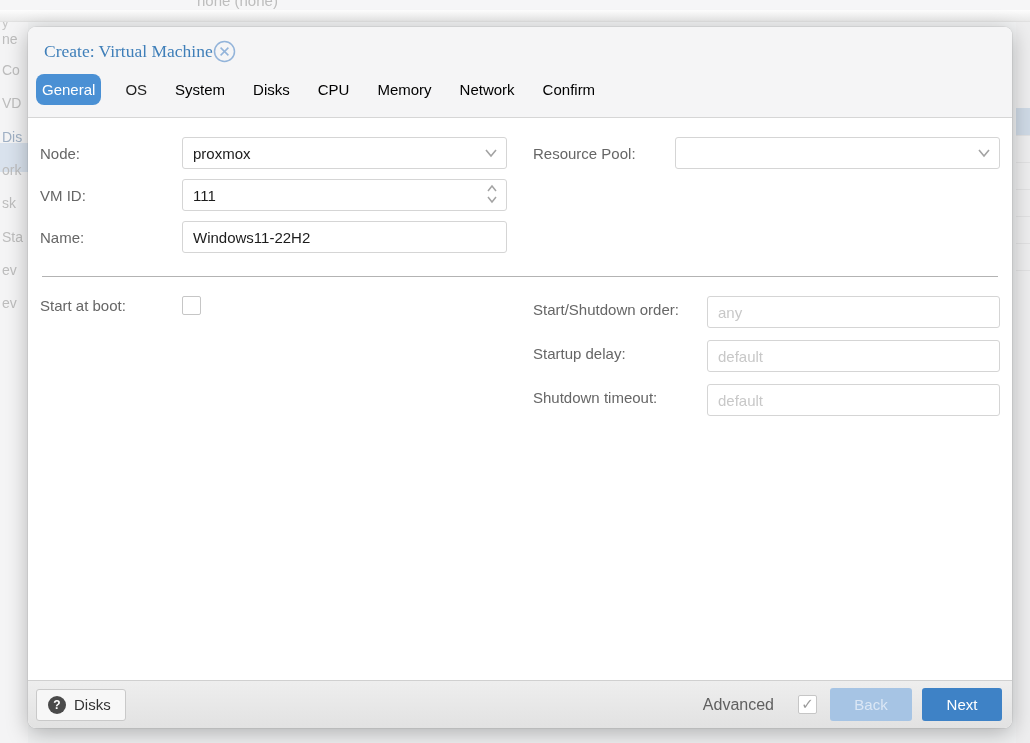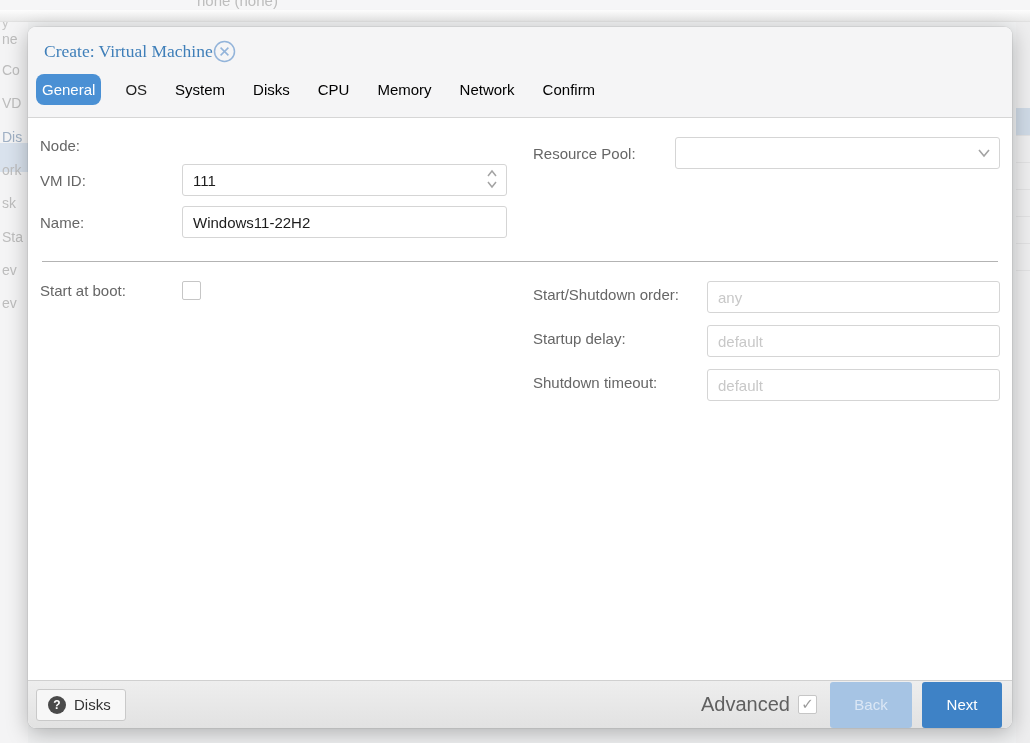--- a/index.html
+++ b/index.html
@@ -70,22 +70,22 @@
   .footer {
     height:48px; flex:0 0 48px; display:flex; align-items:center;
     background:linear-gradient(#eeeeee,#e2e2e2); border-top:1px solid #d0d0d0;
     border-radius:0 0 8px 8px; padding:0 10px 0 8px;
   }
   .help-btn { height:32px; display:inline-flex; align-items:center; gap:8px; padding:0 14px 0 11px;
     background:#f7f7f7; border:1px solid #c9c9c9; border-radius:3px; font-size:15px; color:#333; cursor:pointer; }
   .qmark { width:18px; height:18px; border-radius:50%; background:#4a4a4a; color:#fff;
     font-size:12px; font-weight:bold; display:inline-flex; align-items:center; justify-content:center; }
   .spacer { flex:1; }
-  .adv-label { color:#606060; font-size:20px; margin-right:8px; }
-  .btn { height:46px; border:none; border-radius:3px; font-size:15px; cursor:pointer;
+  .adv-label { color:#606060; font-size:16px; margin-right:24px; }
+  .btn { height:33px; border:none; border-radius:3px; font-size:15px; cursor:pointer;
     font-family:"Liberation Sans","DejaVu Sans",sans-serif;text-align:center; }
   .btn-back { width:82px; background:#a6c4e4; color:#dbe7f5; margin-left:13px; cursor:default; }
   .btn-next { width:80px; background:#3e82c6; color:#fff; margin-left:10px; }
 </style>
 </head>
 <body>
 
 <div>
   <div class="bg-topbar">
     <span class="bg-topbar-text">none (none)</span>
@@ -140,20 +140,28 @@
       <span class="tab">Network</span>
       <span class="tab">Confirm</span>
     </div>
   </div>
 
   <div class="bodyarea">
     <div class="cols">
       <div class="col-l">
         <div class="frow">
           <label>Node:</label>
+          <div class="field">
+            <input class="tin" type="text" value="proxmox" style="">
+            <span class="combo-arrow">
+              <svg width="14" height="12" viewBox="0 0 14 12">
+                  <polyline points="2,3 7,9 12,3" fill="none" stroke="#a3a3a3" stroke-width="1.6"></polyline>
+                </svg>
+            </span>
+          </div>
         </div>
         <div class="frow">
           <label>VM ID:</label>
           <div class="field">
             <input class="tin" type="text" value="111" style="">
             <span class="spinner">
               <svg width="12" height="9" viewBox="0 0 12 9">
                   <polyline points="2,7 6,2 10,7" fill="none" stroke="#a3a3a3" stroke-width="1.5"></polyline>
                 </svg>
               <svg width="12" height="9" viewBox="0 0 12 9">

